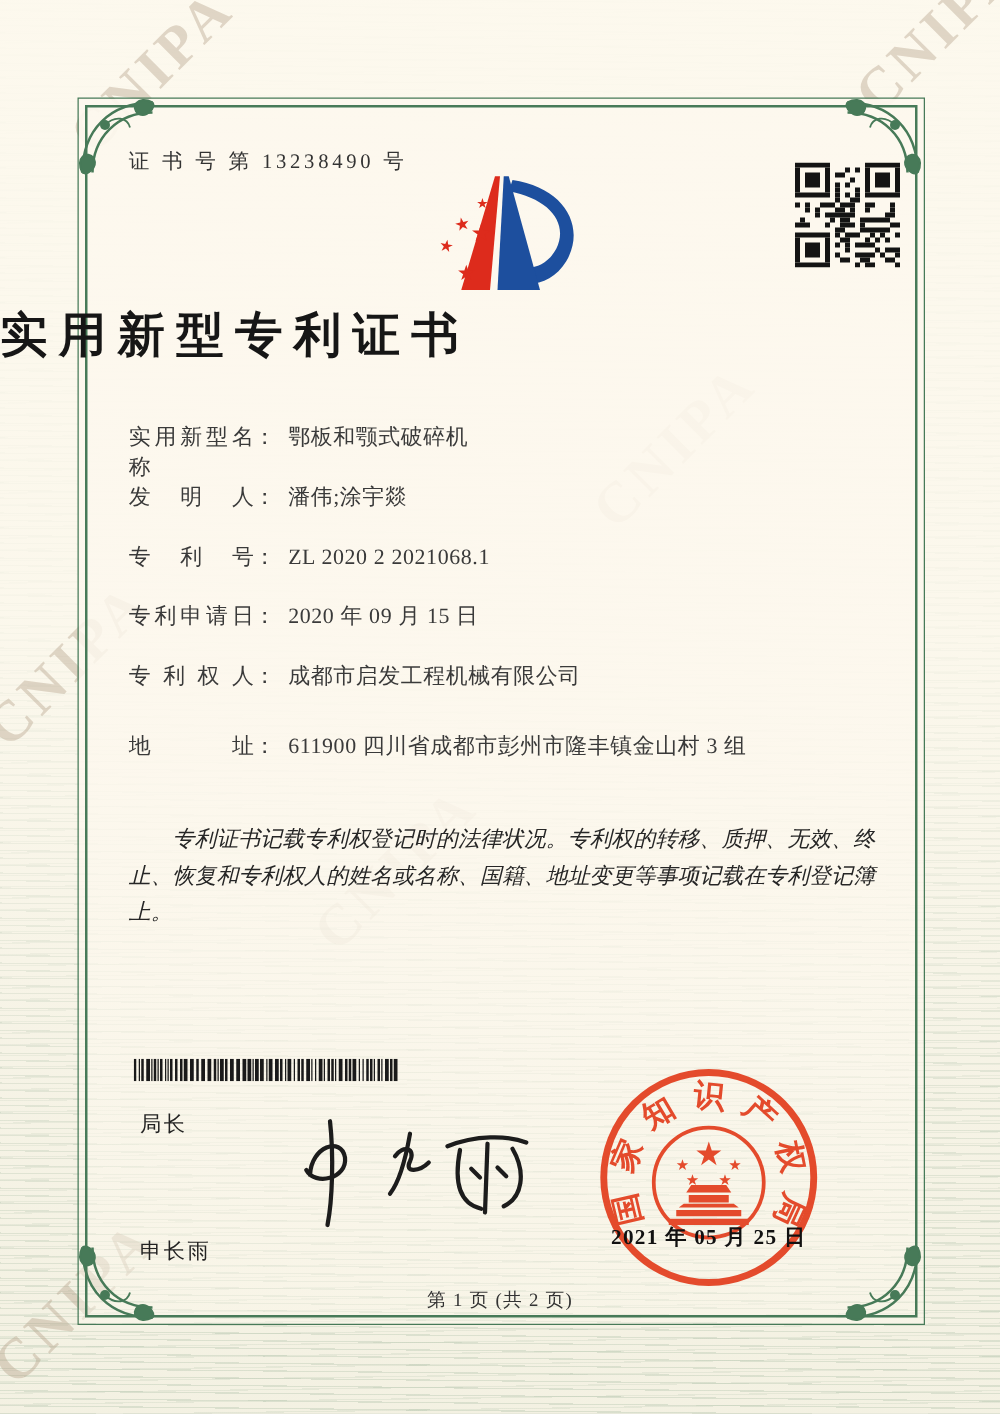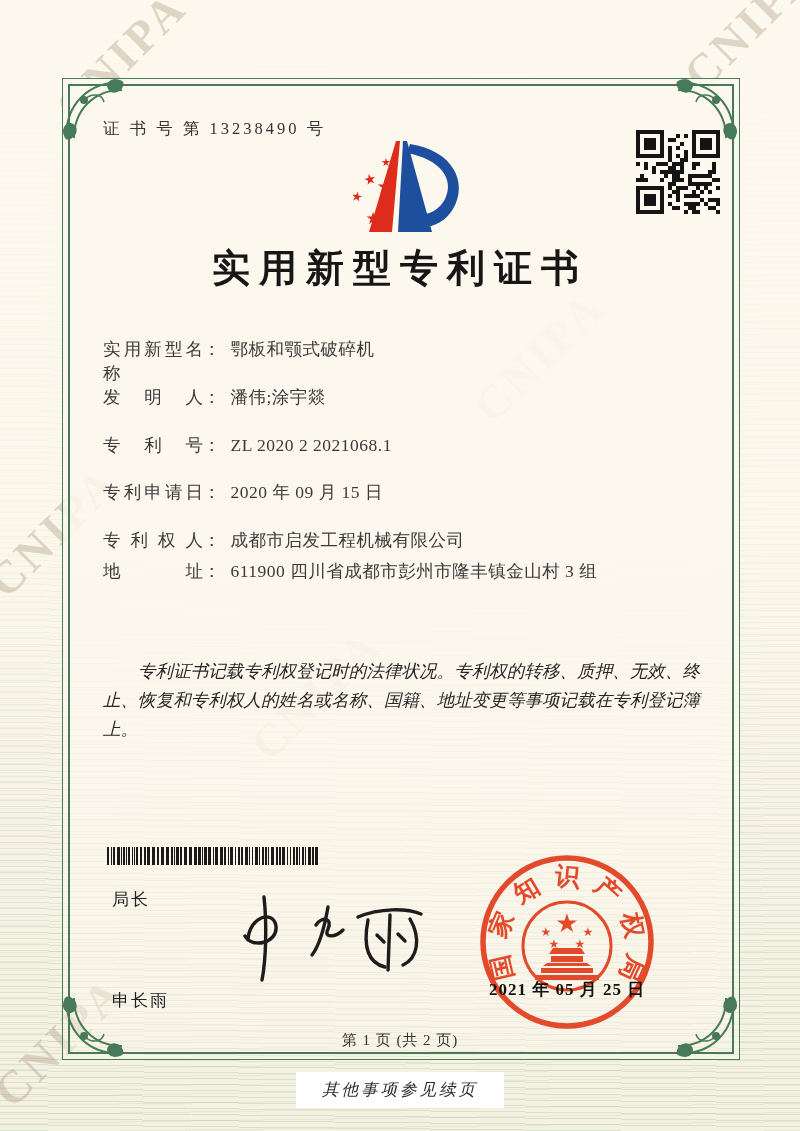--- a/index.html
+++ b/index.html
@@ -20,21 +20,21 @@
     background:linear-gradient(180deg,rgba(253,248,238,.92) 0%,rgba(253,248,238,.80) 55%,rgba(252,248,236,.45) 100%);
   }
   #frame .inner{position:absolute;inset:5px;border:2.5px solid #477a58;}
   .corner{position:absolute;width:72px;height:72px;z-index:3;}
   .c-tl{left:58px;top:74px;}
   .c-tr{right:58px;top:74px;transform:scaleX(-1);}
   .c-bl{left:58px;bottom:69px;transform:scaleY(-1);}
   .c-br{right:58px;bottom:69px;transform:scale(-1,-1);}
   .abs{position:absolute;z-index:4;}
   #cert-no{left:103px;top:118px;font-size:16.5px;letter-spacing:3px;color:#333;}
-  #title{left:0;top:243px;width:100%;text-align:center;font-size:38px;font-weight:bold;letter-spacing:9px;color:#161616;}
+  #title{left:0;top:243px;width:100%;font-size:38px;font-weight:bold;letter-spacing:9px;color:#161616;}
   .frow{left:103px;width:600px;font-size:17.5px;color:#3a3a3a;}
   .flabel{display:inline-block;width:100px;text-align:justify;text-align-last:justify;vertical-align:top;}
   .fcolon{display:inline-block;margin-right:10px;}
   .fval{letter-spacing:.5px;}
   #grant-no{position:absolute;left:315px;top:0;}
   #paras{left:103px;top:657px;width:597px;font-size:17.5px;line-height:29px;text-align:justify;font-style:italic;color:#262626;}
   #paras p{margin:0;text-indent:2em;}
   #barcode{left:107px;top:847px;}
   #sig-role{left:112px;top:888px;font-size:17px;font-family:"Liberation Sans",sans-serif;color:#222;letter-spacing:2px;}
   #sig-name{left:112px;top:949px;font-size:17px;font-family:"Liberation Sans",sans-serif;color:#222;letter-spacing:2px;margin-top:40px;}
@@ -260,21 +260,21 @@
   </div>
   <div class="abs frow" style="top:433px;">
     <span class="flabel">专利号</span><span class="fcolon">：</span><span class="fval">ZL 2020 2 2021068.1</span>
   </div>
   <div class="abs frow" style="top:480px;">
     <span class="flabel">专利申请日</span><span class="fcolon">：</span><span class="fval">2020 年 09 月 15 日</span>
   </div>
   <div class="abs frow" style="top:528px;">
     <span class="flabel">专利权人</span><span class="fcolon">：</span><span class="fval">成都市启发工程机械有限公司</span>
   </div>
-  <div class="abs frow" style="top:559px;">
+  <div class="abs frow" style="top:584px;">
     <span class="flabel">地址</span><span class="fcolon">：</span><span class="fval">611900 四川省成都市彭州市隆丰镇金山村 3 组</span>
   </div>
 
   <div class="abs" id="paras">
     <p>专利证书记载专利权登记时的法律状况。专利权的转移、质押、无效、终止、恢复和专利权人的姓名或名称、国籍、地址变更等事项记载在专利登记簿上。</p>
   </div>
 
   <svg class="abs" id="barcode" width="214" height="18" viewBox="0 0 214 18">
     <g id="barcode-bars" fill="#1a1a1a">
         <rect x="0" y="0" width="2" height="18"></rect>
@@ -380,14 +380,13 @@
           <path d="M64,112 L112,112 L108,109 L68,109 Z"></path>
           <rect x="62" y="114" width="52" height="5"></rect>
           <rect x="56" y="121" width="64" height="5"></rect>
         </g>
       </g>
     </g>
   </svg>
   <div class="abs" id="seal-date">2021 年 05 月 25 日</div>
 
   <div class="abs" id="page-num">第 1 页 (共 2 页)</div>
-  <div class="abs" id="note">其他事项参见续页</div>
 </div>
 
 </body></html>

